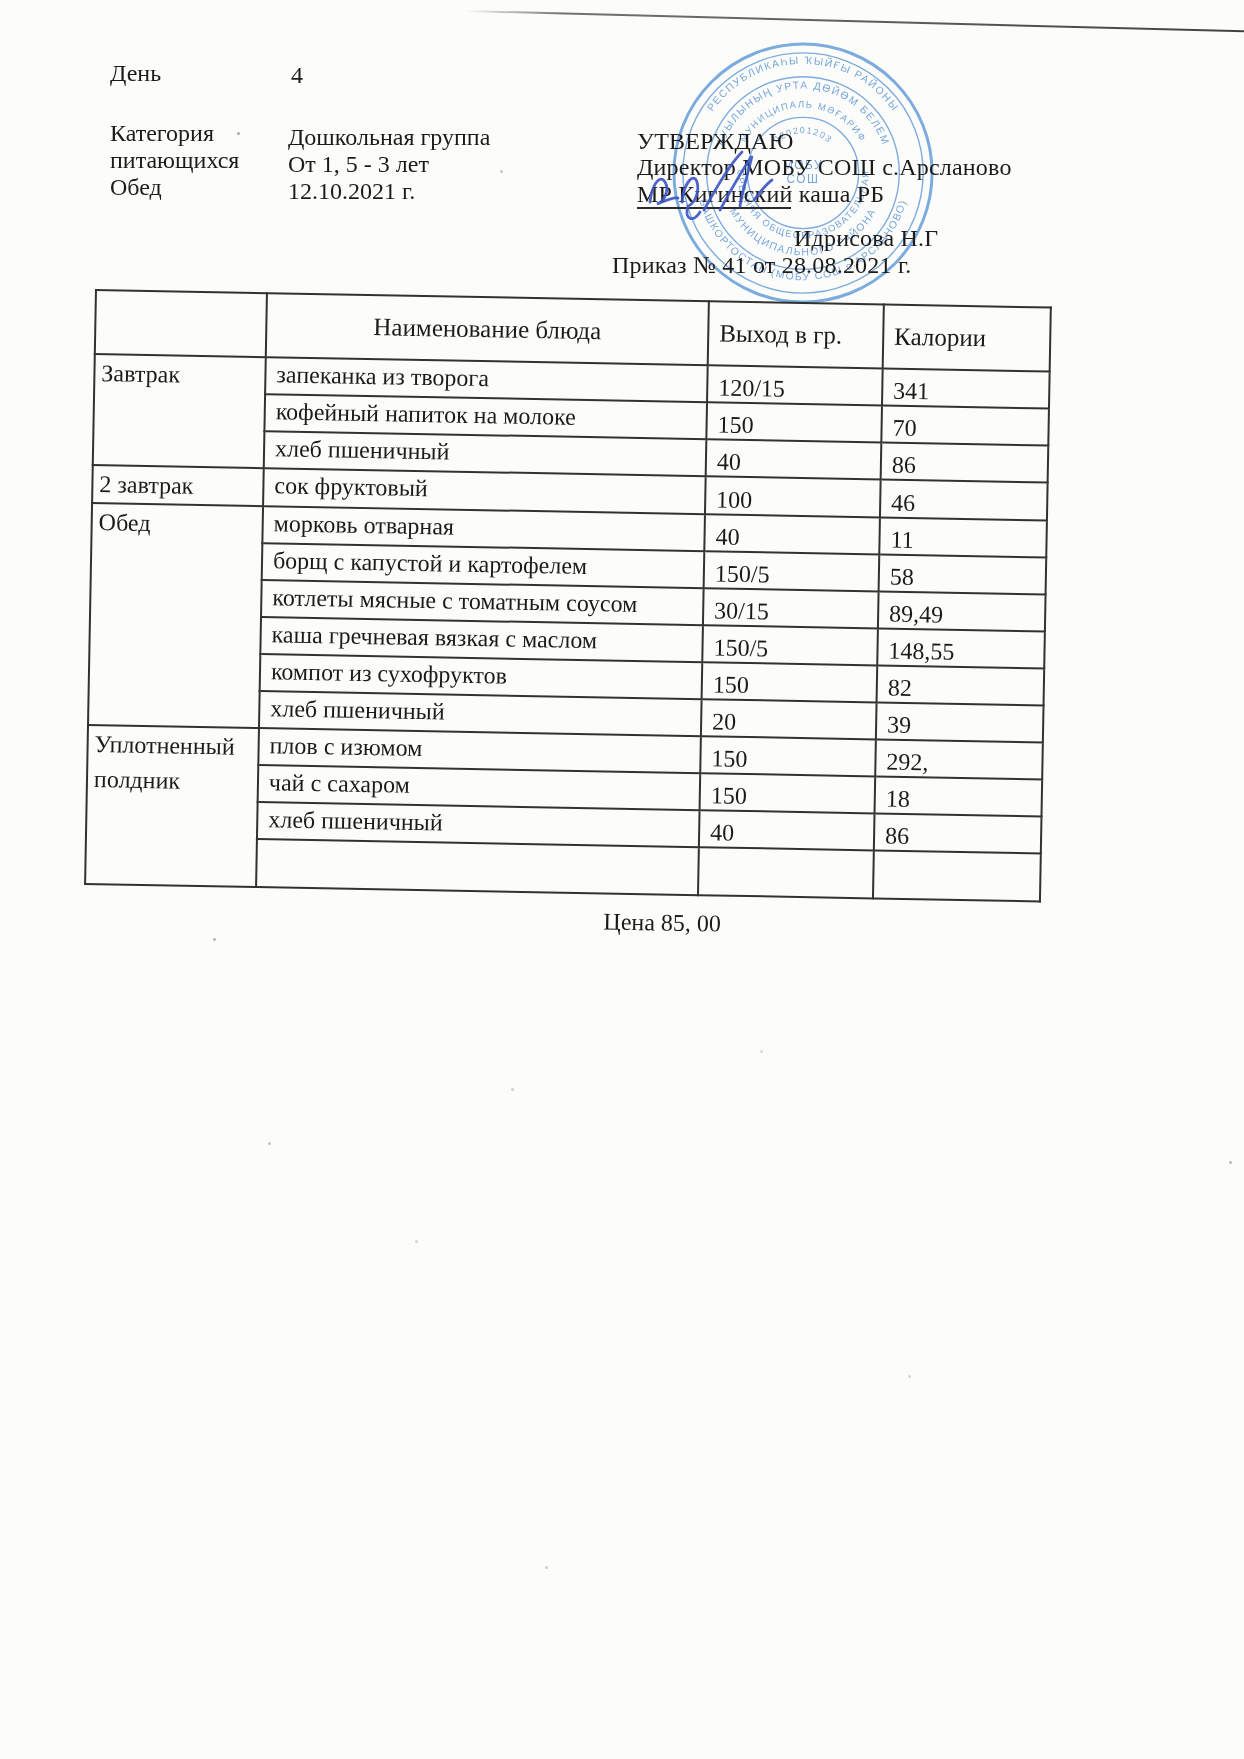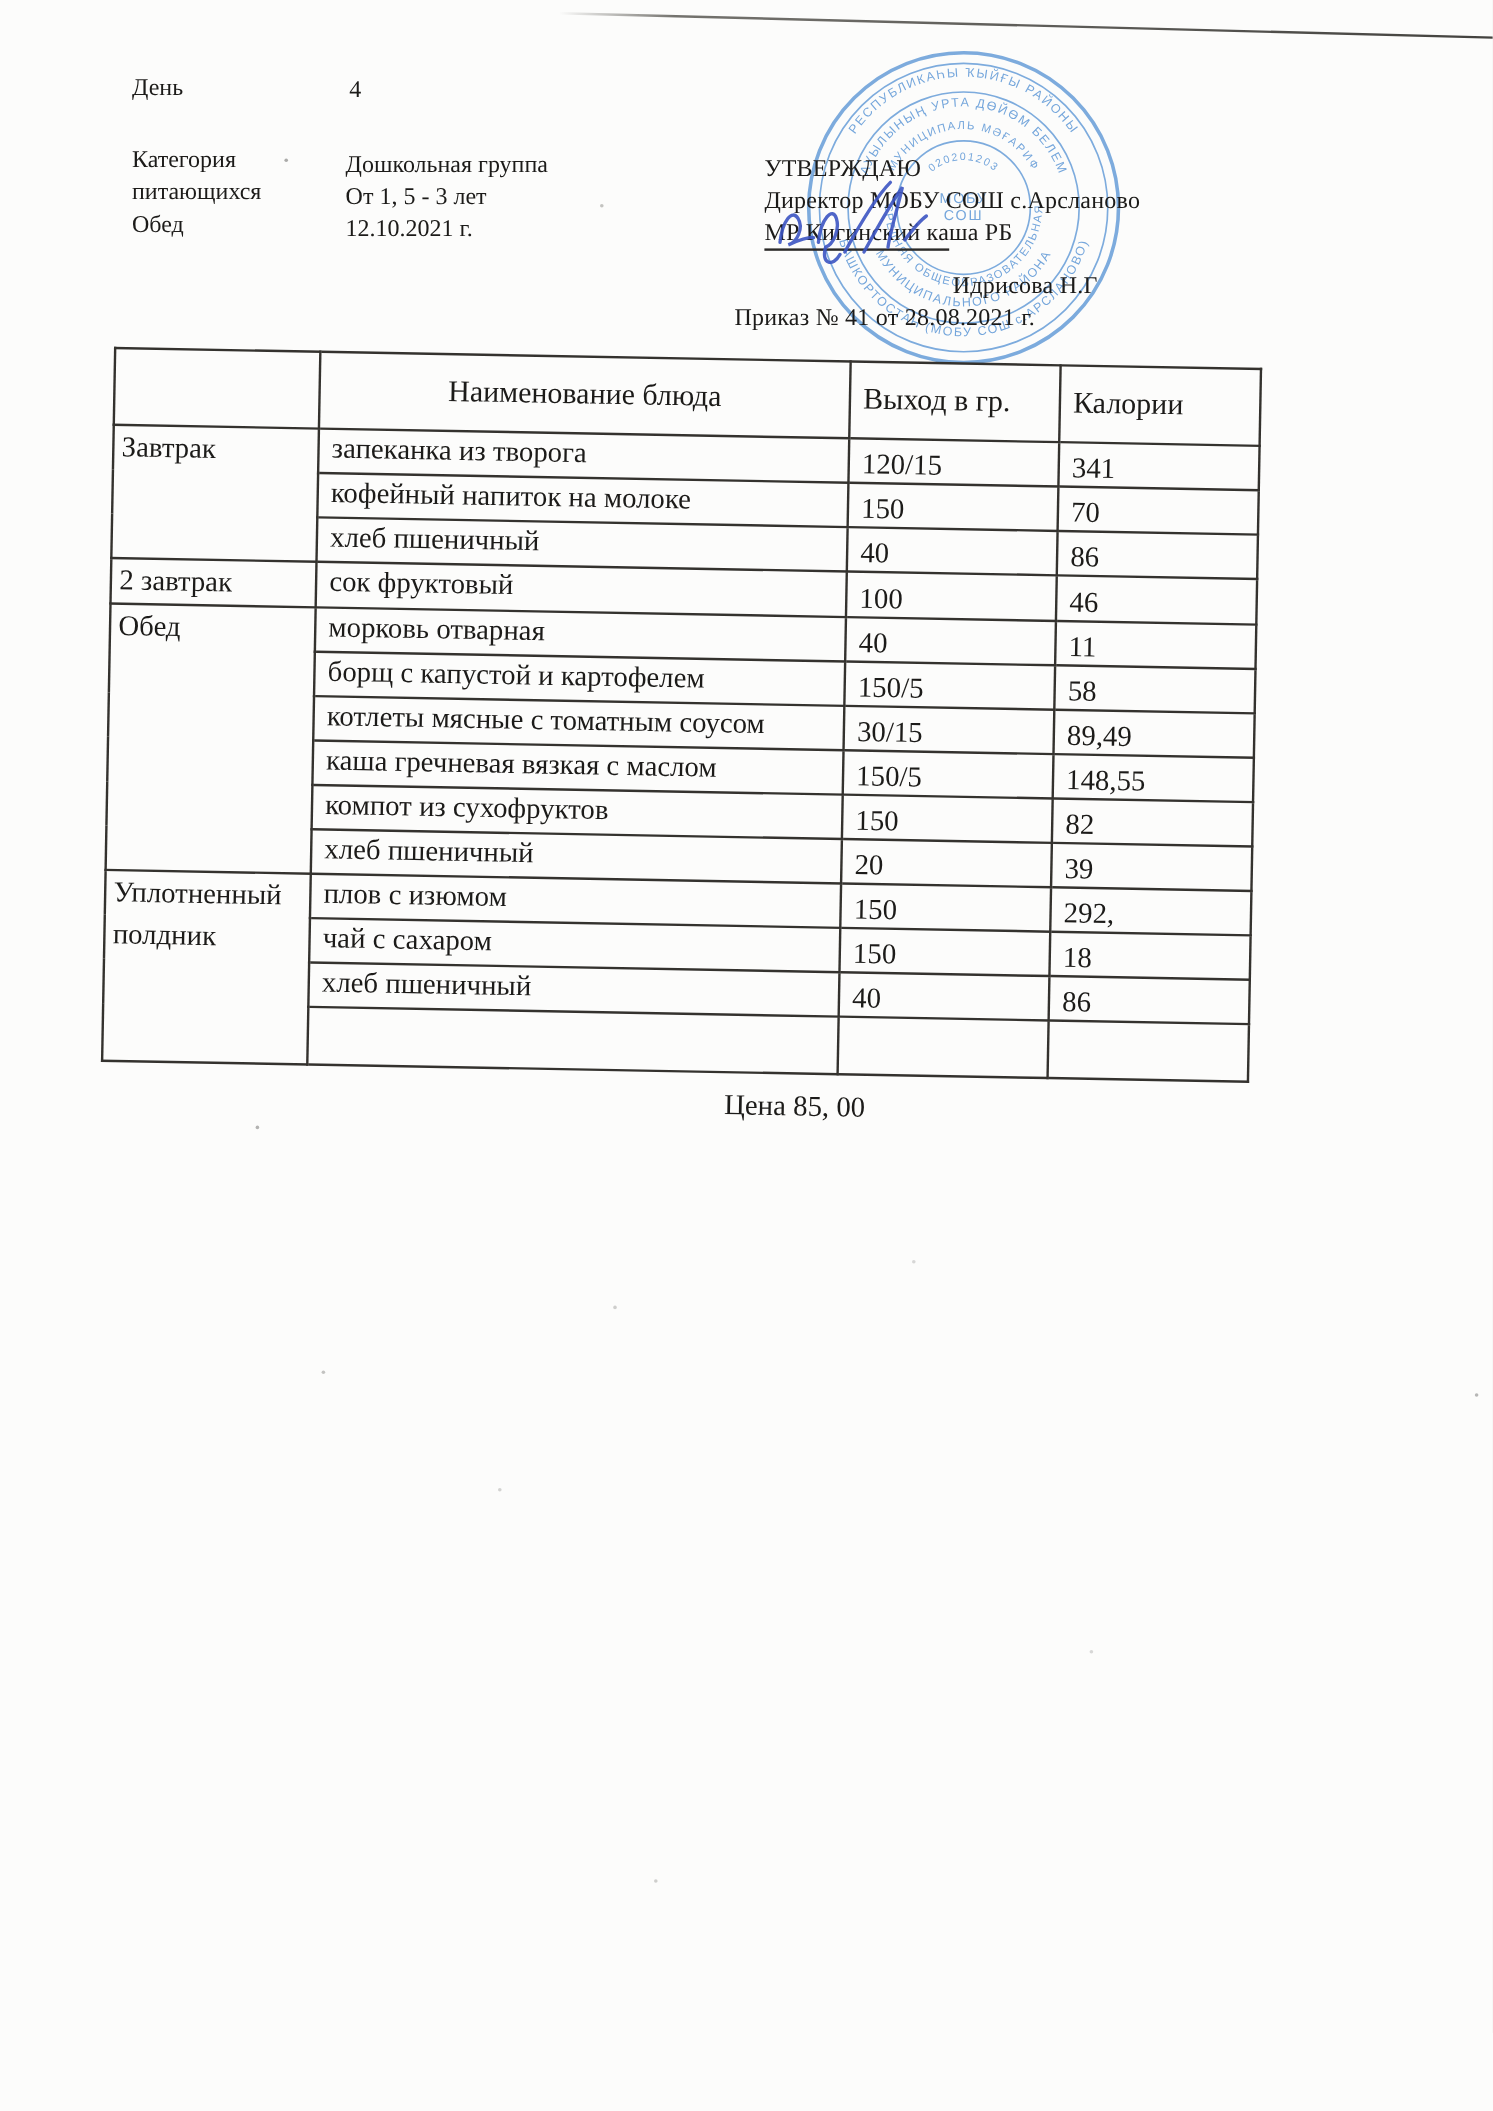--- a/index.html
+++ b/index.html
@@ -16,21 +16,21 @@
   }
   
   .noise{position:absolute;left:213px;top:938px;width:3px;height:3px;border-radius:50%;
     background:rgba(90,90,88,.45);
     box-shadow:298px 150px 0 rgba(120,120,118,.35), 55px 204px 0 rgba(110,110,108,.4),
       1016px 223px 0 rgba(100,100,98,.45), 547px 112px 0 rgba(130,130,128,.3),
       332px 628px 0 rgba(120,120,118,.35), 695px 437px 0 rgba(130,130,128,.3),
       202px 302px 0 rgba(125,125,122,.32), 24px -806px 0 rgba(90,90,88,.5),
       287px -768px 0 rgba(110,110,105,.4);
   }
-  .hl{position:absolute;font-size:20px;line-height:26px;white-space:nowrap;}
+  .hl{position:absolute;font-size:24px;line-height:26px;white-space:nowrap;}
   .approval .hl{letter-spacing:.2px;margin-top:44px;}
   .sig-line{position:absolute;left:637px;top:181px;width:154px;height:26px;border-bottom:2px solid #2b2a28;}
   .stamp{position:absolute;left:664px;top:34px;width:278px;height:278px;}
   .signature{position:absolute;left:642px;top:140px;width:176px;height:92px;}
   
   .table-wrap{position:absolute;left:95px;top:289px;transform:rotate(1.05deg);transform-origin:0 0;}
   table.menu{border-collapse:collapse;table-layout:fixed;width:955px;font-size:24px;color:#1c1b19;}
   table.menu td,table.menu th{border:2px solid #34322e;overflow:hidden;}
   tr.head th{height:60px;font-weight:normal;font-size:25px;vertical-align:middle;}
   tr.head th.c1{text-align:center;}

